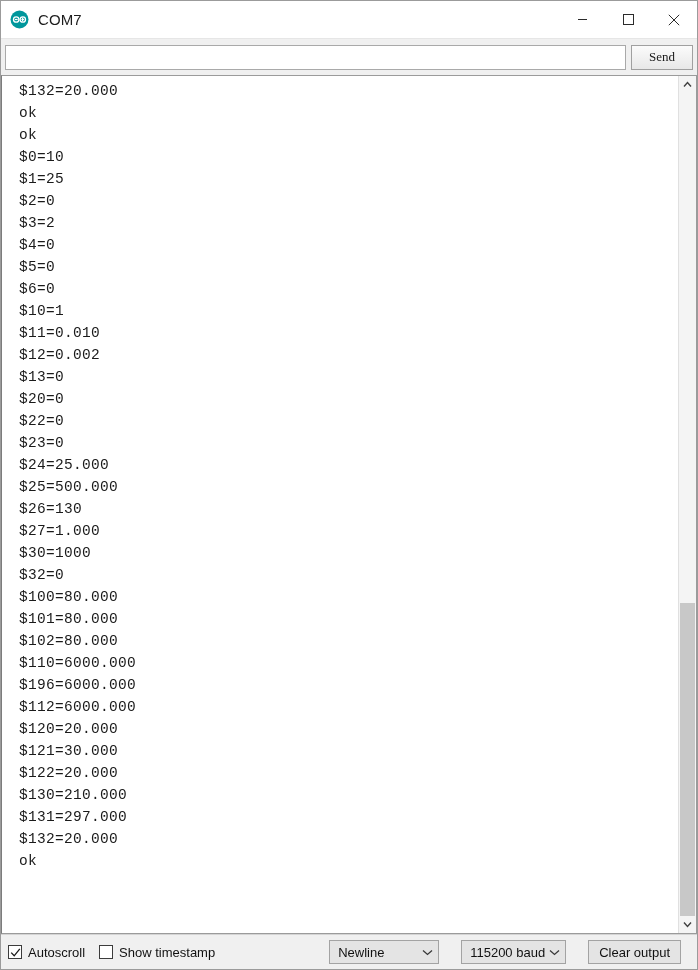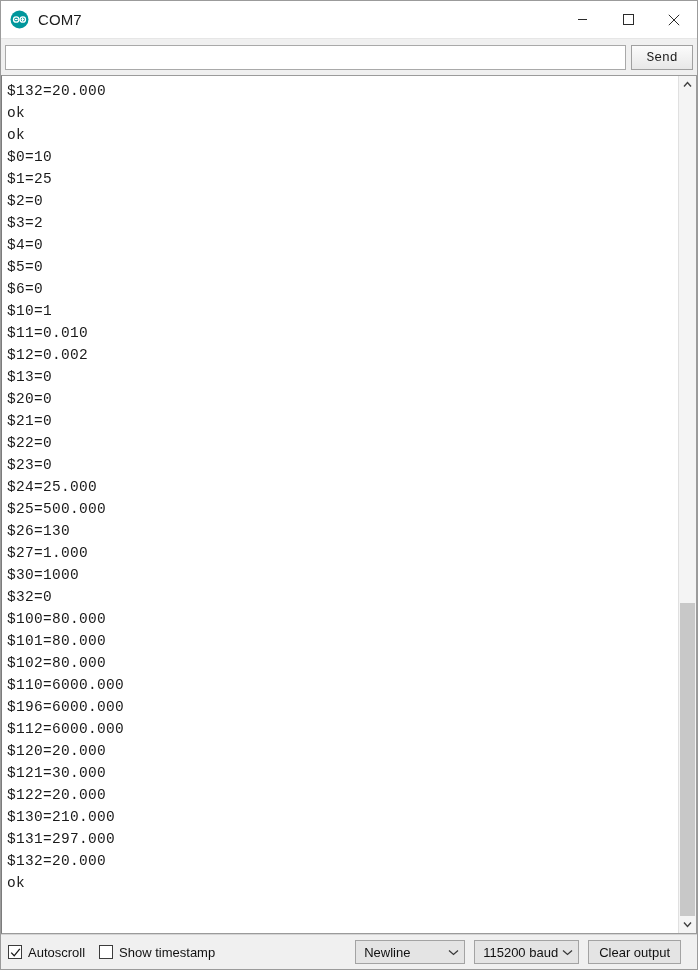--- a/index.html
+++ b/index.html
@@ -87,41 +87,42 @@
   .send-btn {
     margin-left: 5px;
     width: 62px;
     height: 25px;
     box-sizing: border-box;
     border: 1px solid #a0a0a0;
     background: linear-gradient(#fbfbfb, #e8e8e8);
     font-size: 13px;
     color: #1a1a1a;
     cursor: pointer;
-    font-family: Liberation Mono, monospace;
+    font-family: Liberation Serif, serif;
   }
 
   
   .output-wrap {
     flex: 1 1 auto;
     display: flex;
     background: #ffffff;
     border: 1px solid #9b9b9b;
     border-left: 1px solid #7c7c7c;
     margin: 0 0 0 0;
     box-sizing: border-box;
     overflow: hidden;
     position: relative;
   }
   .output {
     flex: 1 1 auto;
     padding: 4px 0 0 5px;
     box-sizing: border-box;
     overflow: hidden;
     background: #ffffff;
+    margin-left: 12px;
   }
   .line {
     font-family: "Liberation Mono", monospace;
     font-size: 14.5px;
     line-height: 22px;
     color: #1a1a1a;
     white-space: pre;
     letter-spacing: 0.3px;
   }
 
@@ -196,21 +197,21 @@
 
   .combo {
     height: 24px;
     box-sizing: border-box;
     border: 1px solid #a3a3a3;
     background: #e4e4e4;
     display: flex;
     align-items: center;
     font-size: 13px;
     color: #111;
-    margin-right: 9px;
+    margin-right: 22px;
     padding: 0 5px 0 8px;
     cursor: pointer;
     font-family: "Liberation Sans", sans-serif;
   }
   .combo.newline { width: 110px; }
   .combo.baud { width: 105px; }
   .combo-label { flex: 1 1 auto; white-space: nowrap; }
   .combo-arrow { flex: 0 0 auto; margin-left: 4px; display: flex; align-items: center; }
 
   .clear-btn {
@@ -282,21 +283,20 @@
         <div class="line">$2=0</div>
         <div class="line">$3=2</div>
         <div class="line">$4=0</div>
         <div class="line">$5=0</div>
         <div class="line">$6=0</div>
         <div class="line">$10=1</div>
         <div class="line">$11=0.010</div>
         <div class="line">$12=0.002</div>
         <div class="line">$13=0</div>
         <div class="line">$20=0</div>
-        <div class="line">$21=0</div>
         <div class="line">$22=0</div>
         <div class="line">$23=0</div>
         <div class="line">$24=25.000</div>
         <div class="line">$25=500.000</div>
         <div class="line">$26=130</div>
         <div class="line">$27=1.000</div>
         <div class="line">$30=1000</div>
         <div class="line">$32=0</div>
         <div class="line">$100=80.000</div>
         <div class="line">$101=80.000</div>

